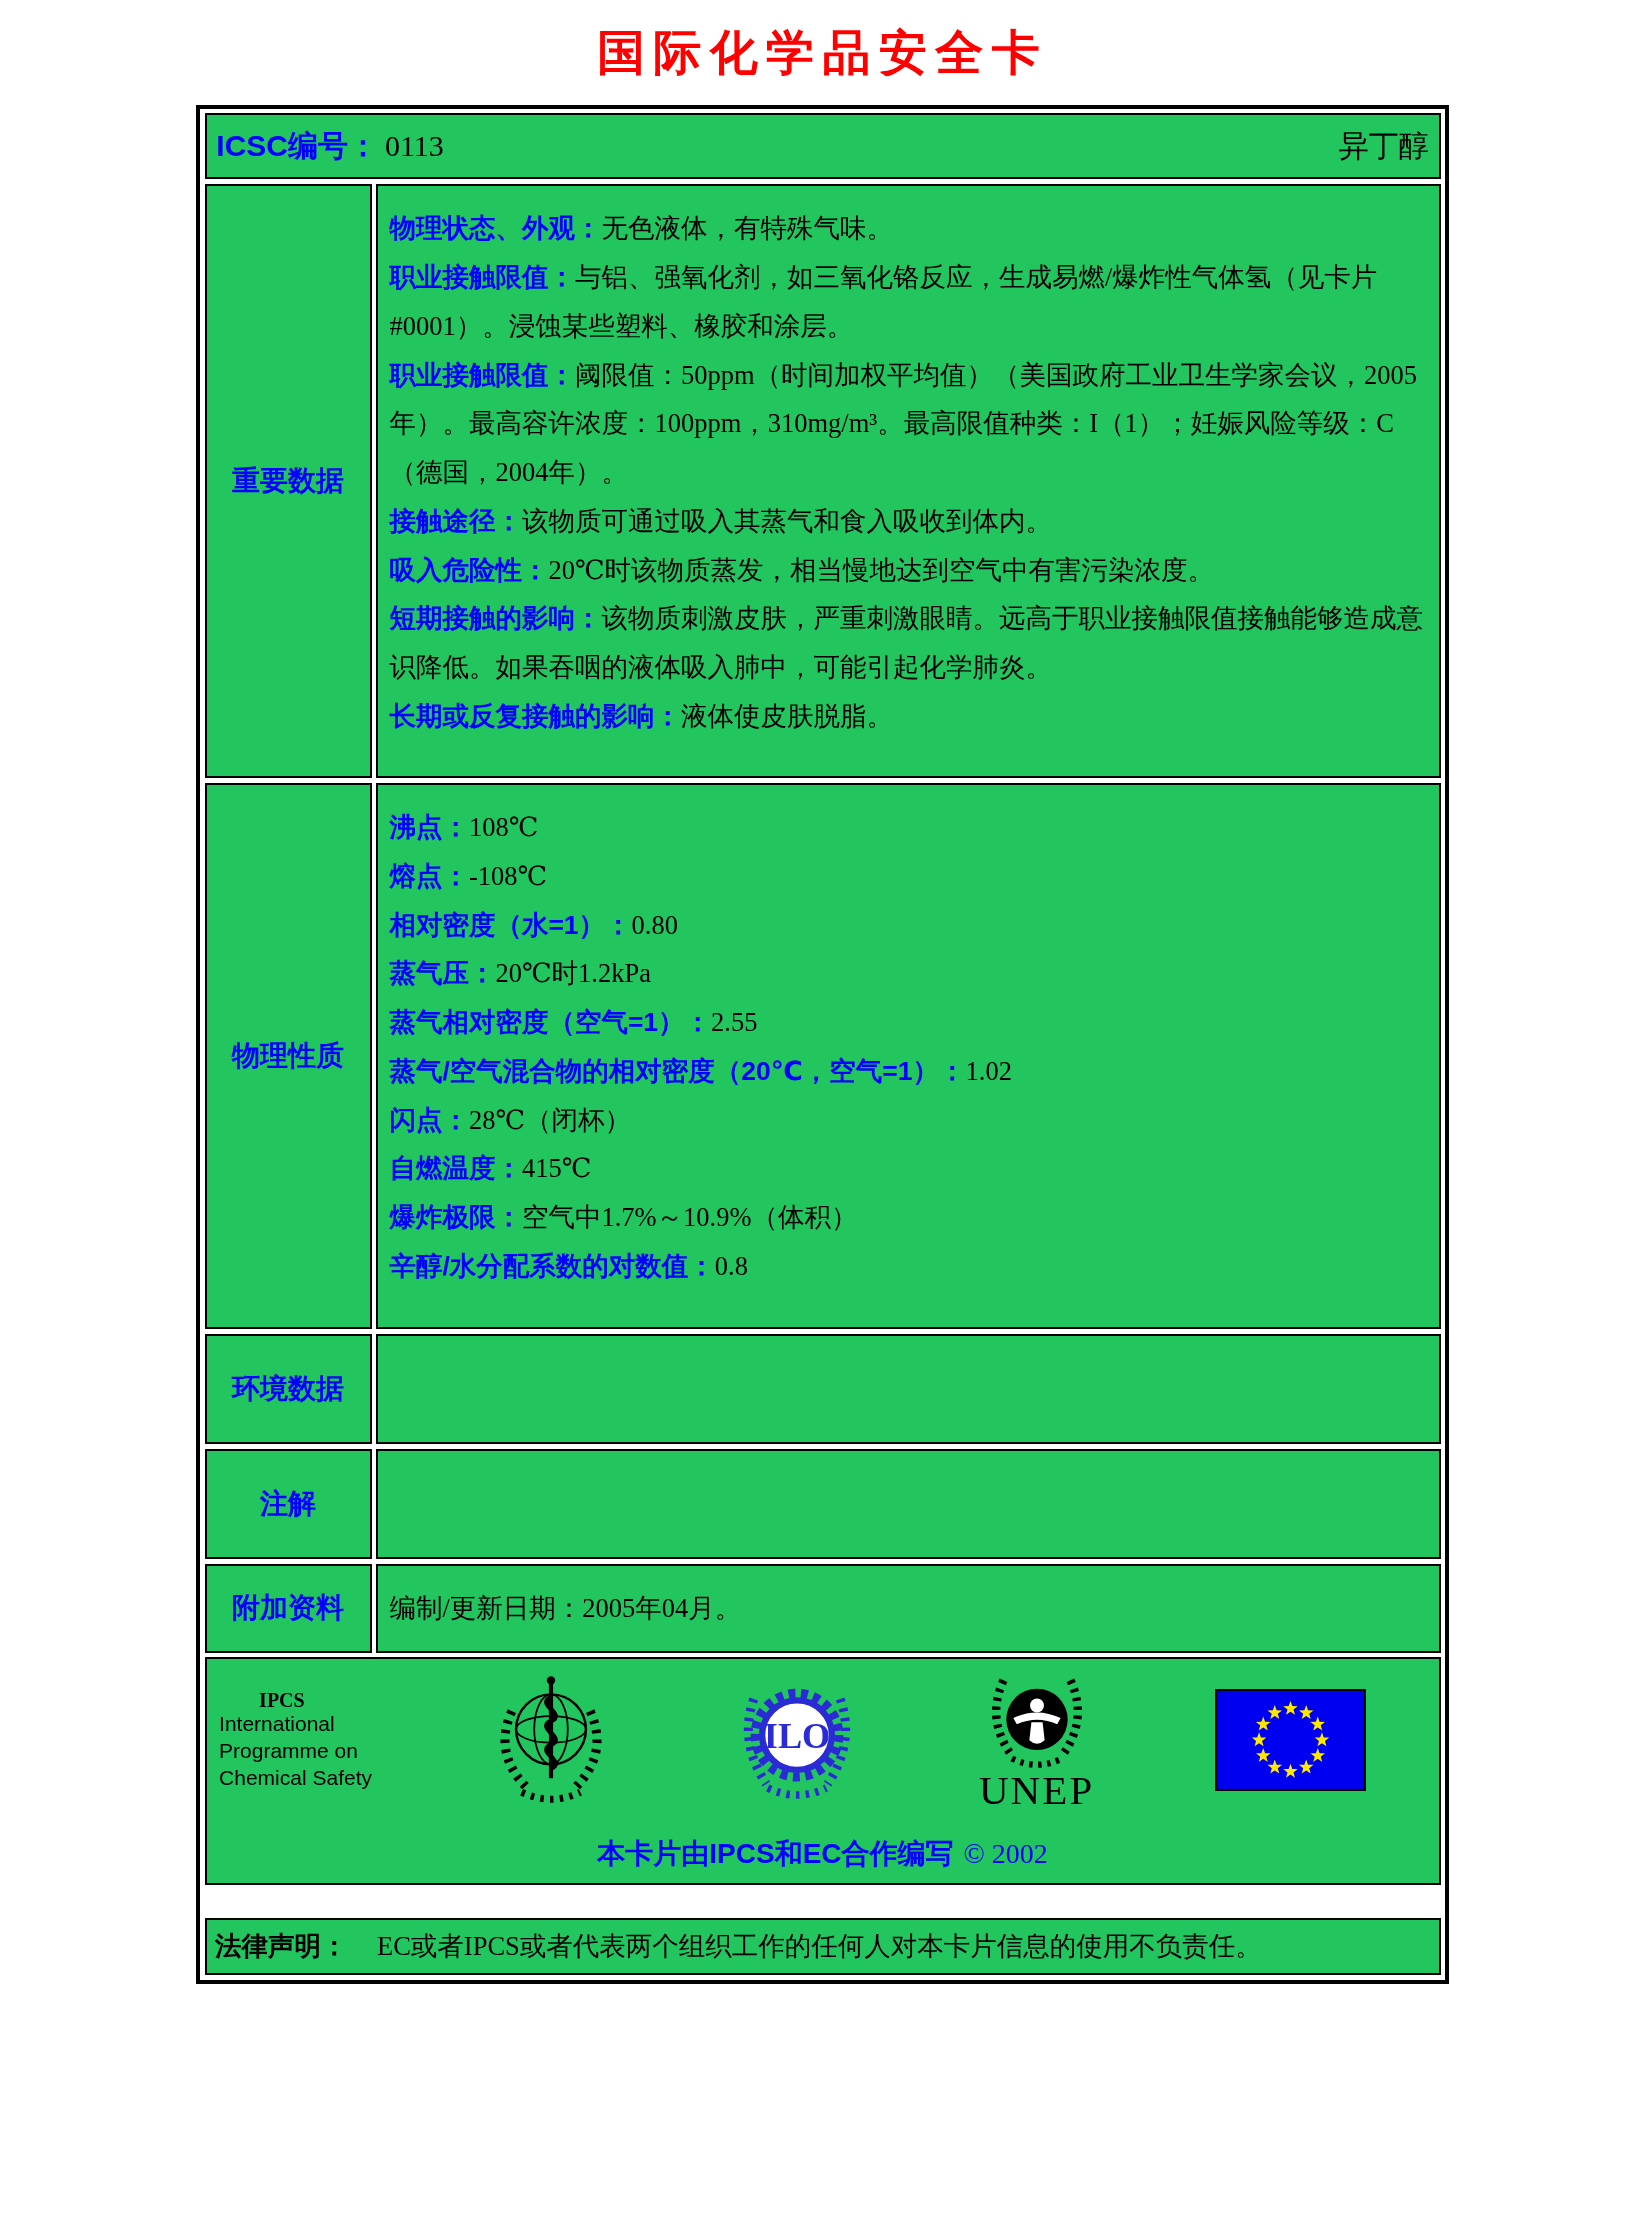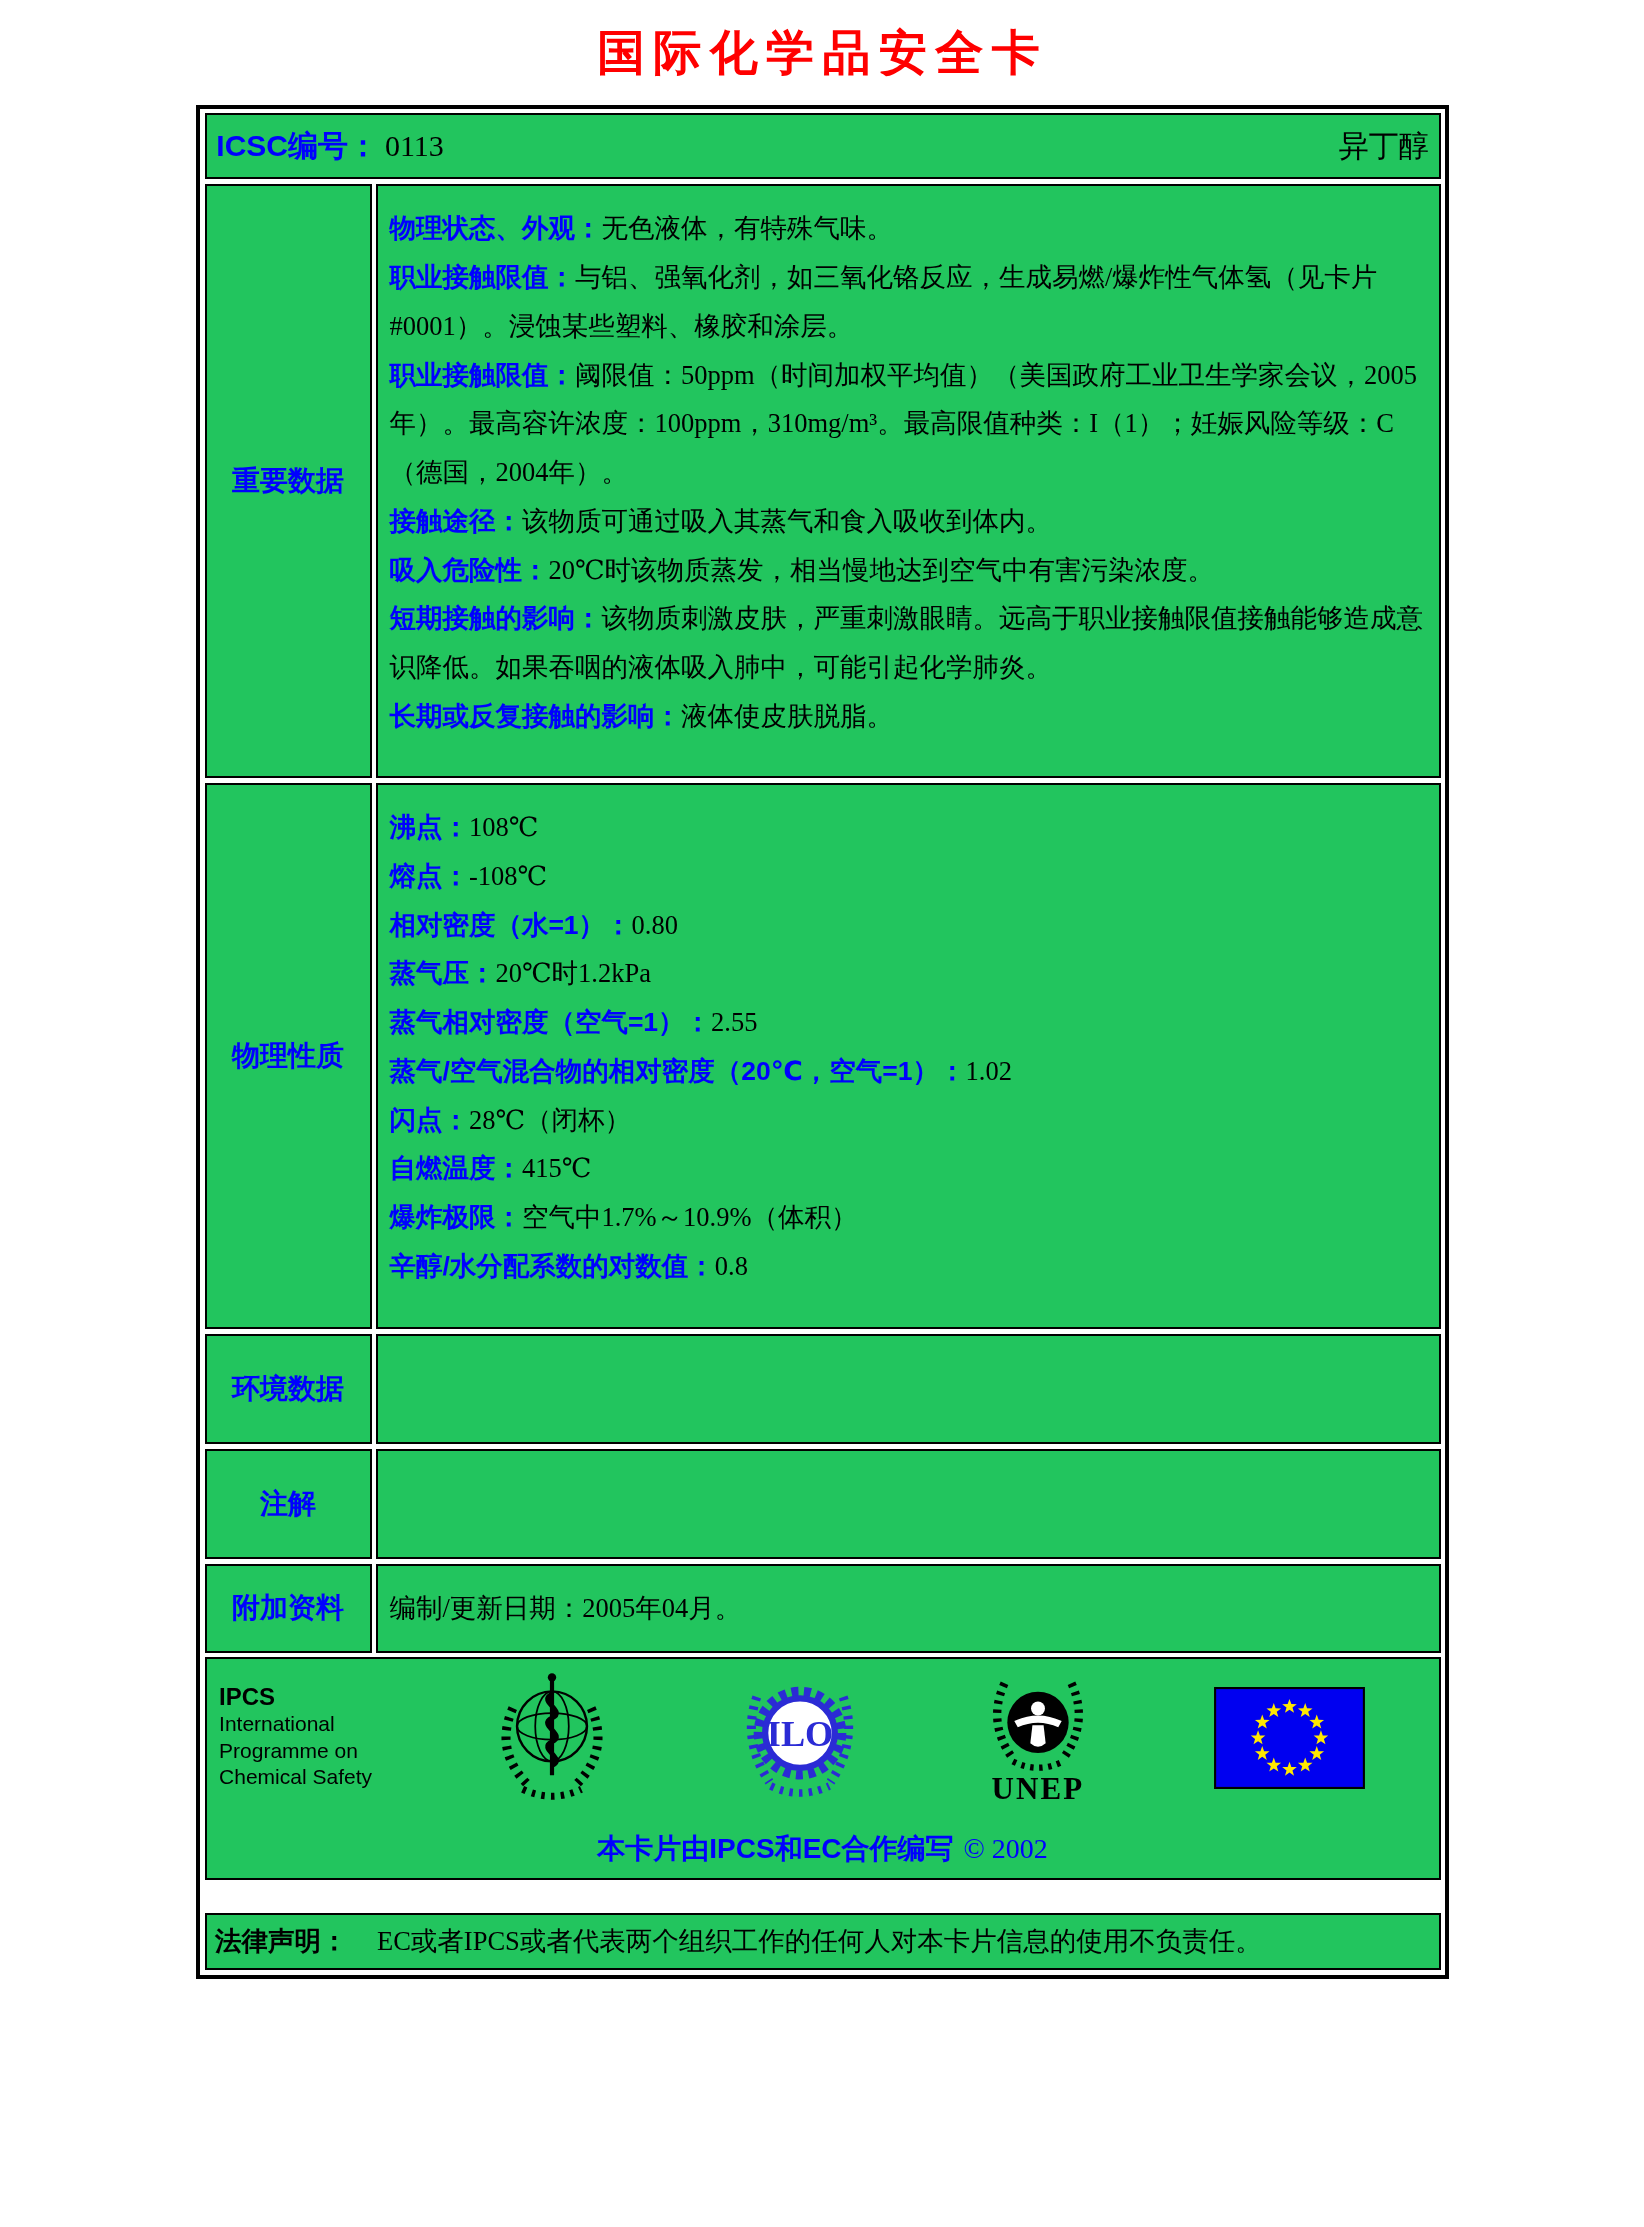--- a/index.html
+++ b/index.html
@@ -70,32 +70,32 @@
   .min-empty{min-height:110px;}
   .min-additional{min-height:67px;display:flex;align-items:center;}
   .logos-cell{
     min-height:162px;
     padding:9.8px 12.6px 7px 12.6px;
     display:flex;flex-direction:column;justify-content:space-between;
   }
   .logos-top{display:flex;align-items:center;}
   .ipcs-block{width:209px;flex:0 0 209px;}
   .ipcs-title{
-    font-family:Liberation Sans, sans-serif;
-    font-weight:bold;font-size:24px;line-height:1.1;
+    font-family:Liberation Serif, serif;
+    font-weight:bold;font-size:20px;line-height:1.1;margin-left:40px;
   }
   .ipcs-line{
     font-family:"Liberation Sans","DejaVu Sans",sans-serif;
     font-size:21px;line-height:1.28;
   }
   .logo-group{flex:1;display:flex;align-items:center;justify-content:space-around;text-align:right;}
   .unep-wrap{display:flex;flex-direction:column;align-items:center;}
   .unep-text{
     font-family:"Liberation Serif","DejaVu Serif",serif;
-    font-weight:bold;font-size:31px;letter-spacing:2.1px;line-height:1;margin-top:-4.2px;
+    font-weight:normal;font-size:41px;letter-spacing:2.1px;line-height:1;margin-top:-4.2px;
   }
   .credit-line{
     text-align:center;
     font-size:28px;
     color:#0000FF;
     padding-bottom:2.8px;
   }
   .credit-bold{
     font-family:"Liberation Sans","DejaVu Sans",sans-serif;
     font-weight:bold;

